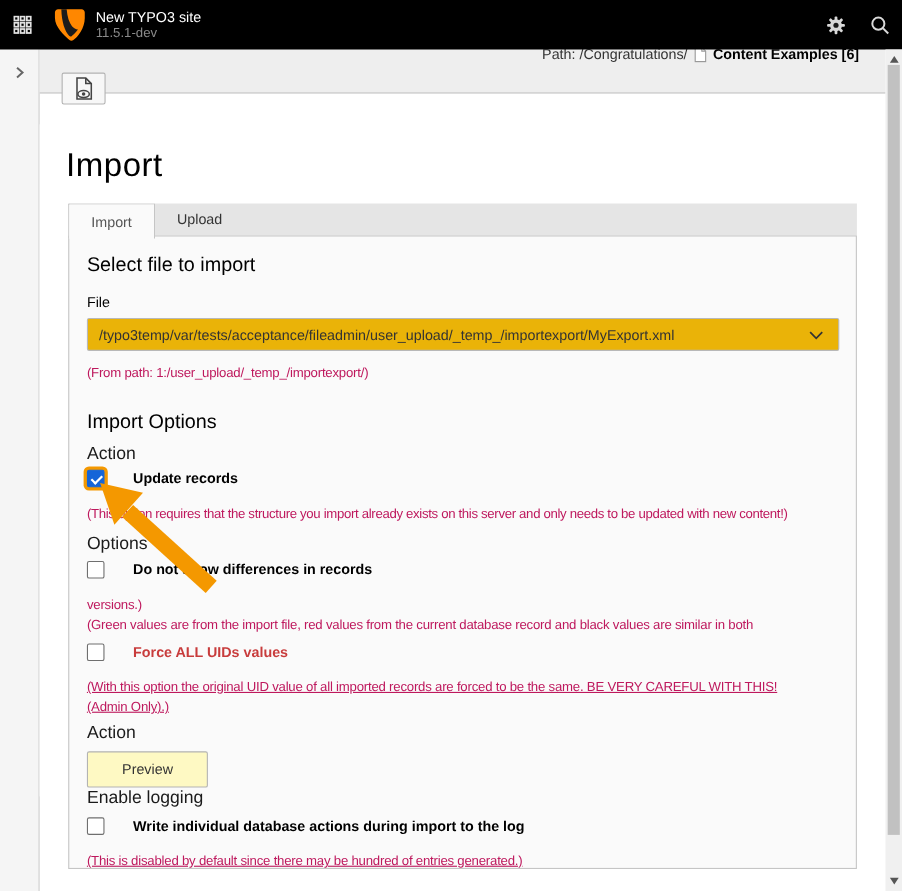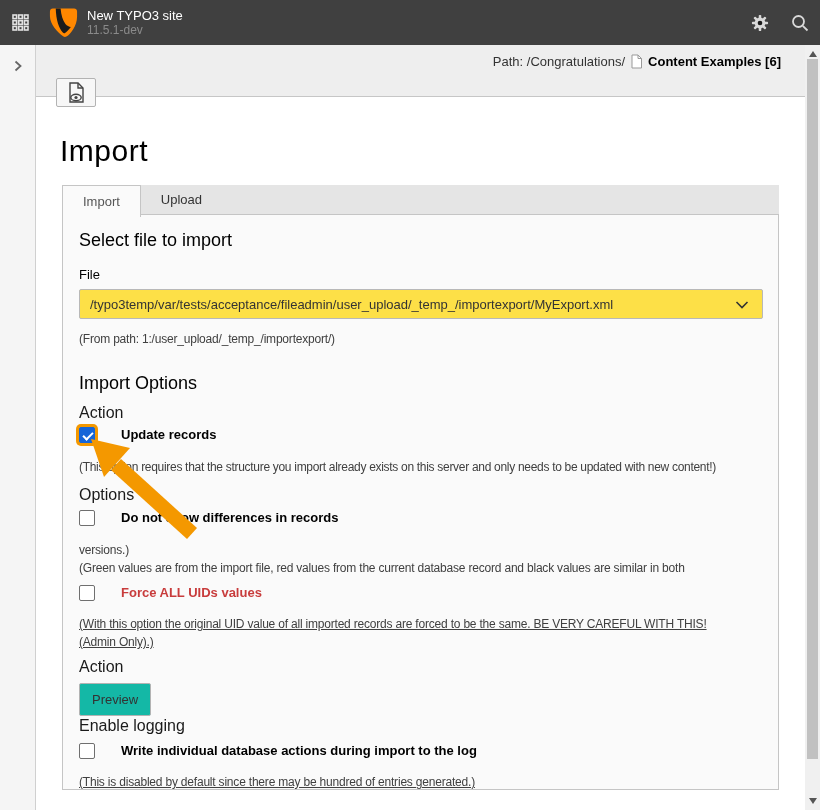--- a/index.html
+++ b/index.html
@@ -1,69 +1,69 @@
 <!DOCTYPE html>
 <html><head>
 <meta charset="utf-8">
 <style>
   * { margin:0; padding:0; box-sizing:border-box; }
   html,body { width:820px; height:810px; overflow:hidden; }
   body { font-family:"Liberation Sans", sans-serif; background:#fff; }
   #screen { position:relative; width:820px; height:810px; background:#fff; overflow:hidden; }
 
   
-  .topbar { position:absolute; top:0; left:0; right:0; height:45px; background:#404040; display:flex; align-items:center; z-index:5; }
+  .topbar { position:absolute; top:0; left:0; right:0; height:45px; background:#000000; display:flex; align-items:center; z-index:5; }
   .topbar-btn { width:40px; height:45px; display:flex; align-items:center; justify-content:center; cursor:pointer; }
   .brand { display:flex; align-items:center; margin-left:8px; }
   .brand-logo { width:31px; height:34px; }
   .brand-text { margin-left:8px; }
   .brand-title { color:#fff; font-size:13px; line-height:15px; }
   .brand-version { color:#8a8a8a; font-size:12px; line-height:14px; }
   .topbar-right { margin-left:auto; display:flex; }
 
   
   .left-strip { position:absolute; top:45px; left:0; width:36px; height:765px; background:#f5f5f5; border-right:1px solid #d0d0d0; }
   .strip-toggle { width:36px; height:30px; display:flex; align-items:center; justify-content:center; cursor:pointer; margin-top:6px; }
 
   
-  .docheader { position:absolute; top:45px; left:36px; width:769px; height:52px; background:#eeeeee; border-bottom:1px solid #c6c6c6; }
+  .docheader { position:absolute; top:33px; left:36px; width:769px; height:52px; background:#eeeeee; border-bottom:1px solid #c6c6c6; }
   .breadcrumb { position:absolute; top:9px; right:24px; display:flex; align-items:center; gap:5px; font-size:13px; color:#333; }
   .breadcrumb b { color:#000; }
   .doc-btn { position:absolute; left:20px; top:33px; width:40px; height:29px; background:#f7f7f7; border:1px solid #b3b3b3; border-radius:2px; display:flex; align-items:center; justify-content:center; cursor:pointer; }
 
   
   .module { position:absolute; top:113px; left:36px; width:769px; height:611px; background:#fff; }
   h1.page-title { margin:20px 0 0 24px; font-size:30px; font-weight:400; color:#000; line-height:36px; letter-spacing:.5px; }
 
   .tabs-wrap { margin:16px 26px 0 26px; width:717px; }
   .tabstrip { display:flex; height:29px; background:#e5e5e5; align-items:stretch; }
   .tab { padding:0 20px; display:flex; align-items:center; font-size:13px; color:#333; cursor:pointer; }
   .tab.active { background:#fafafa; border:1px solid #c5c5c5; border-bottom:none; color:#555; height:32px; margin-bottom:-3px; border-radius:1px 1px 0 0; position:relative; z-index:2; }
   .pane { border:1px solid #c5c5c5; background:#fafafa; height:576px; padding:14px 17px 0 16px; overflow:hidden; position:relative; z-index:1; }
 
   .pane h2 { font-size:18px; font-weight:400; color:#000; line-height:22px; }
   .pane h3 { font-size:16px; font-weight:400; color:#1a1a1a; line-height:19px; }
   .field-label { margin-top:16px; font-size:13px; font-weight:normal; color:#000; }
-  .select { margin-top:7px; width:684px; height:30px; background:#fde047; border:1px solid #b8b8b8; border-radius:2px; display:flex; align-items:center; padding:0 34px 0 10px; font-size:13px; color:#333; position:relative; cursor:pointer; }
+  .select { margin-top:7px; width:684px; height:30px; background:#eab308; border:1px solid #b8b8b8; border-radius:2px; display:flex; align-items:center; padding:0 34px 0 10px; font-size:13px; color:#333; position:relative; cursor:pointer; }
   .select .chev { position:absolute; right:13px; top:11px; }
-  .hint { font-size:12px; color:#404040; line-height:18px; letter-spacing:-0.2px; }
+  .hint { font-size:12px; color:#be185d; line-height:18px; letter-spacing:-0.2px; }
   .hint.one-line { white-space:nowrap; letter-spacing:-0.3px; }
   .mt11 { margin-top:11px; } .mt24 { margin-top:24px; } .mt9 { margin-top:9px; }
   .mt5 { margin-top:5px; } .mt15 { margin-top:15px; } .mt6 { margin-top:6px; }
   .mt8 { margin-top:8px; } .mt14 { margin-top:14px;text-decoration:underline; }
 
   .cb-row { display:flex; align-items:center; gap:26px; cursor:pointer; }
   .cb { width:16px; height:16px; border:1px solid #6f6f6f; border-radius:2px; background:#fff; position:relative; flex:0 0 auto; }
   .cb.checked { background:#1565d8; border-color:#1565d8; }
   .cb.checked::after { content:""; position:absolute; left:3px; top:4px; width:8px; height:4px; border-left:2px solid #fff; border-bottom:2px solid #fff; transform:rotate(-45deg); }
   .cb.highlighted { box-shadow:0 0 0 3px #f49800; }
   .cb-label { font-size:13px; font-weight:bold; color:#000; line-height:16px; }
   .cb-label.danger { color:#c83c3c; }
 
-  .btn { margin-top:7px; display:inline-block; padding:8px 12px; font-size:13px; color:#333; background:#14b8a6; border:1px solid #b3b3b3; border-radius:2px; cursor:pointer; }
+  .btn { margin-top:7px; display:inline-block; padding:8px 31px; font-size:13px; color:#333; background:#fef9c3; border:1px solid #b3b3b3; border-radius:2px; cursor:pointer; }
 
   
   .scrollbar { position:absolute; top:45px; right:0; width:15px; height:765px; background:#f0f0f0; z-index:6; }
   .sb-arrow { position:absolute; left:0; width:15px; height:14px; display:flex; align-items:center; justify-content:center; cursor:pointer; }
   .sb-up { top:2px; } .sb-down { bottom:2px; }
   .tri-up { width:0; height:0; border-left:4px solid transparent; border-right:4px solid transparent; border-bottom:6px solid #555; }
   .tri-down { width:0; height:0; border-left:4px solid transparent; border-right:4px solid transparent; border-top:6px solid #555; }
   .sb-thumb { position:absolute; top:14px; left:2px; width:11px; height:700px; background:#c1c1c1; cursor:pointer; }
 
   

